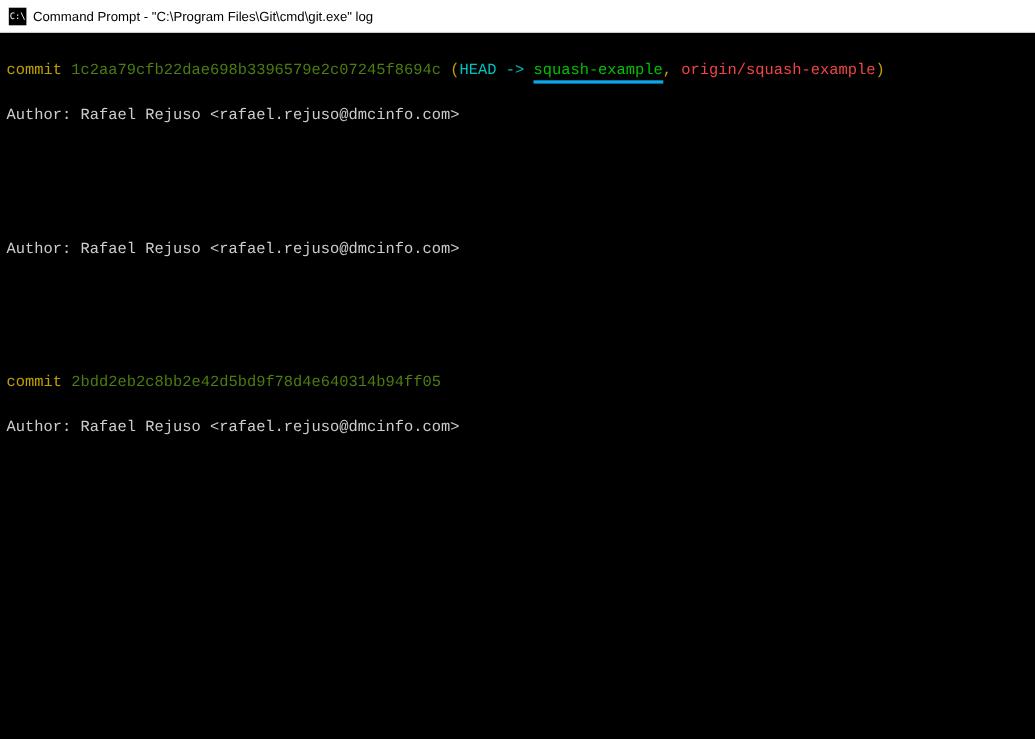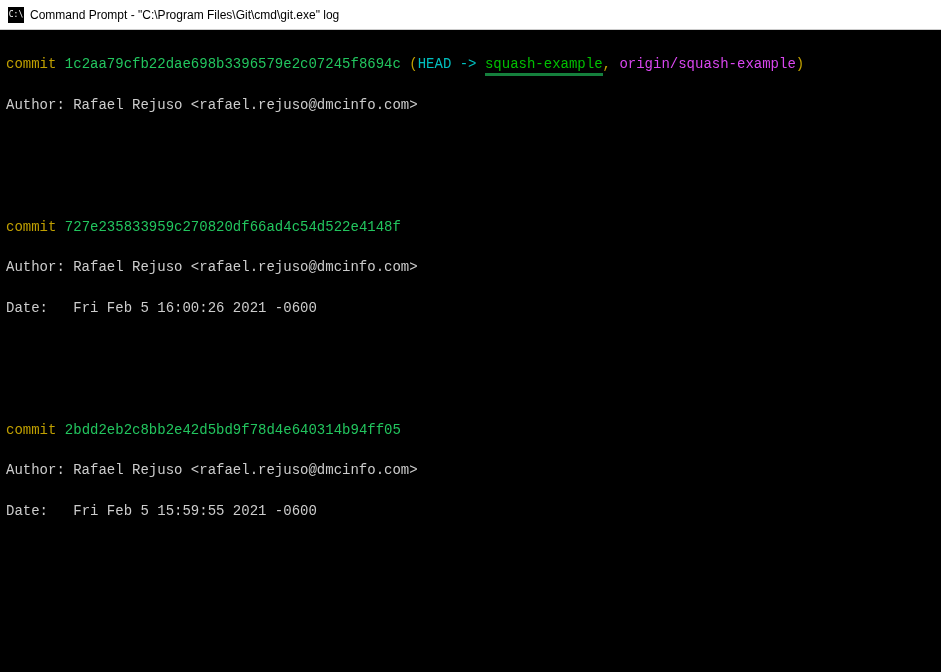--- a/index.html
+++ b/index.html
@@ -53,44 +53,44 @@
       line-height: 1.45;
       white-space: pre;
       overflow: hidden;
       font-size: 14px;
     }
     .commit-word {
       color: #c0a000;
       margin-top: 40px;
     }
     .hash {
-      color: #22c55e;
+      color: #4d7c0f;
     }
     .paren {
       color: #c0a000;
     }
     .head {
       color: #00c0c0;
       text-align: right;
     }
     .arrow {
       color: #00c0c0;
     }
     .branch-local {
       color: #00c000;
       position: relative;
     }
     .branch-remote {
-      color: #d946ef;
+      color: #ef4444;
     }
     .comma {
       color: #c0a000;
     }
     .underline {
-      border-bottom: 3px solid #15803d;
+      border-bottom: 3px solid #0ea5e9;
       padding-bottom: 1px;
     }
     .line {
       display: block;
     }
     .blank {
       display: block;
       height: 1.45em;
     }
   </style>
@@ -100,28 +100,25 @@
 <div class="window">
   <div class="titlebar">
     <div class="titlebar-icon">C:\</div>
     <span>Command Prompt - "C:\Program Files\Git\cmd\git.exe"  log</span>
   </div>
   <div class="terminal">
 <span class="line"><span class="commit-word">commit</span> <span class="hash">1c2aa79cfb22dae698b3396579e2c07245f8694c</span> <span class="paren">(</span><span class="head">HEAD</span> <span class="arrow">-&gt;</span> <span class="branch-local underline">squash-example</span><span class="comma">,</span> <span class="branch-remote">origin/squash-example</span><span class="paren">)</span></span>
 <span class="line"><span>Author:</span> <span>Rafael Rejuso &lt;rafael.rejuso@dmcinfo.com&gt;</span></span>
 <span class="blank"></span>
 <span class="blank"></span>
-<span class="line"><span class="commit-word">commit</span> <span class="hash">727e235833959c270820df66ad4c54d522e4148f</span></span>
 <span class="line"><span>Author:</span> <span>Rafael Rejuso &lt;rafael.rejuso@dmcinfo.com&gt;</span></span>
-<span class="line"><span>Date:</span>   <span>Fri Feb 5 16:00:26 2021 -0600</span></span>
 <span class="blank"></span>
 <span class="blank"></span>
 <span class="line"><span class="commit-word">commit</span> <span class="hash">2bdd2eb2c8bb2e42d5bd9f78d4e640314b94ff05</span></span>
 <span class="line"><span>Author:</span> <span>Rafael Rejuso &lt;rafael.rejuso@dmcinfo.com&gt;</span></span>
-<span class="line"><span>Date:</span>   <span>Fri Feb 5 15:59:55 2021 -0600</span></span>
 <span class="blank"></span>
 
 
 
 
 
 
 
 
 

